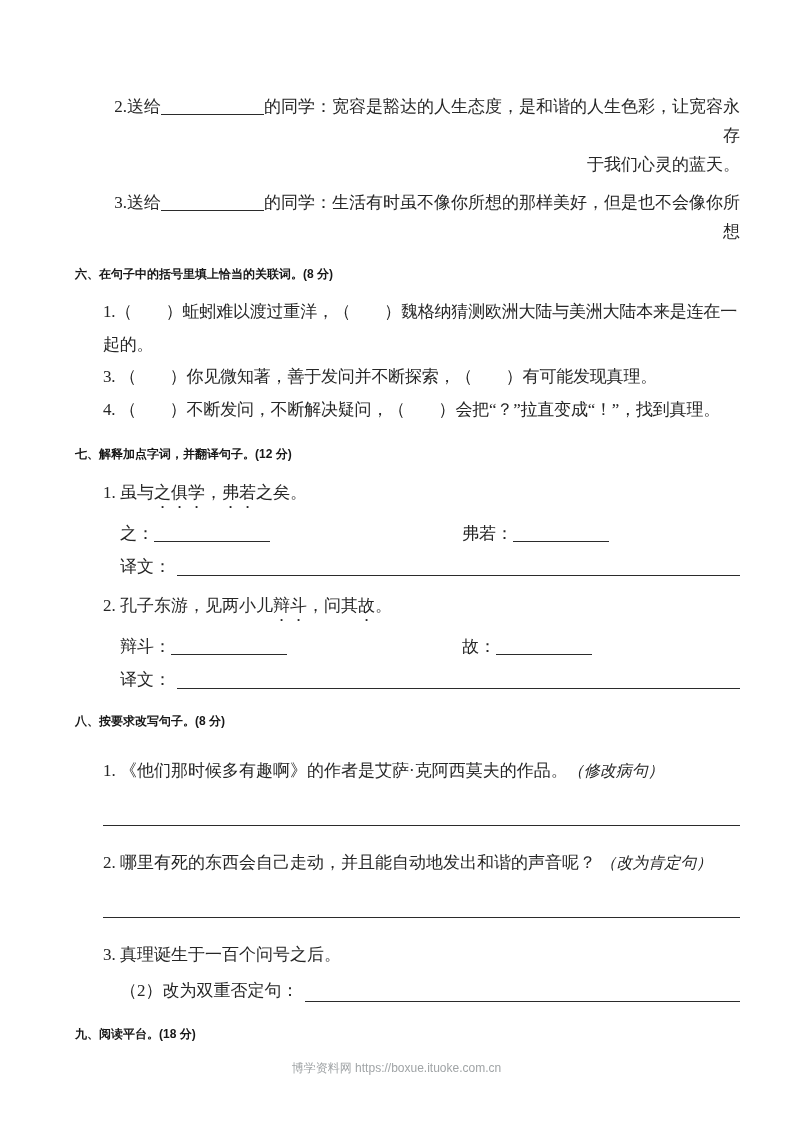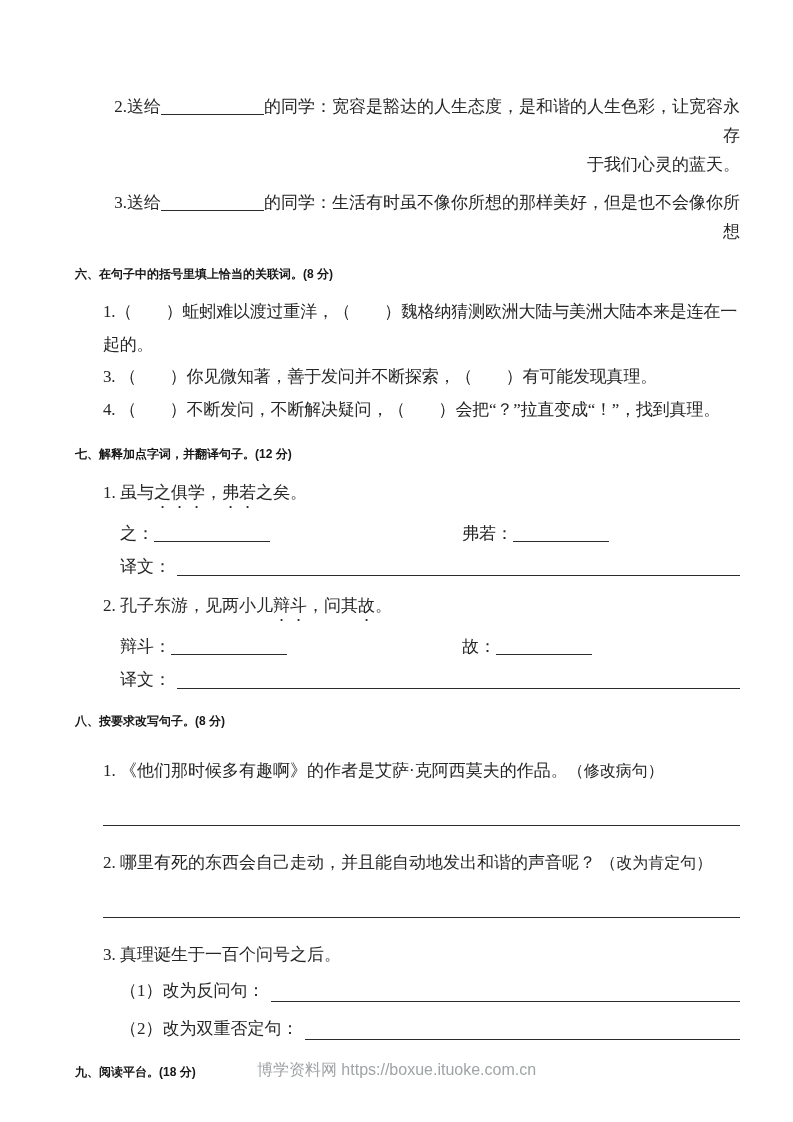--- a/index.html
+++ b/index.html
@@ -60,27 +60,27 @@
   }
 
   .sec-eight .q-line { margin-top:24px; }
   .ans-line {
     margin-left:28px;
     border-bottom:1.4px solid #2b2b2b;
     height:42px;
   }
   .sub-row { display:flex; margin-top:8px; line-height:30px; }
 
-  .note { font-size:16px; }
+  .note { font-style:italic; font-size:16px; }
 
   .footer {
     position:absolute; left:0; top:1060px; width:100%;
     text-align:center;
     font-family:"Liberation Sans","DejaVu Sans",sans-serif;
-    font-size:16px; color:#a0a4a6;
+    font-size:12px; color:#a0a4a6;
   }
 </style>
 </head>
 <body>
 
 <div class="content">
 
   <div class="gift-item">
     <div class="g-line ind-a"><span>2.</span><span>送给</span><span class="blank b-gift"></span><span>的同学：宽容是豁达的人生态度，是和谐的人生色彩，让宽容永存</span></div>
     <div class="g-line ind-b">于我们心灵的蓝天。</div>
@@ -124,24 +124,20 @@
     <div class="sec-title">八、按要求改写句子。(8 分)</div>
 
     <div class="q-line ind-a"><span>1. 《他们那时候多有趣啊》的作者是艾萨·克阿西莫夫的作品。</span><span class="note">（修改病句）</span></div>
     <div class="ans-line"></div>
 
     <div class="q-line ind-a"><span>2. 哪里有死的东西会自己走动，并且能自动地发出和谐的声音呢？</span> <span class="note">（改为肯定句）</span></div>
     <div class="ans-line"></div>
 
     <div class="q-line ind-a">3. 真理诞生于一百个问号之后。</div>
     <div class="sub-row ind-b">
-      <span>（1）改为反问句：</span>
-      <span class="line-fill"></span>
-    </div>
-    <div class="sub-row ind-b">
       <span>（2）改为双重否定句：</span>
       <span class="line-fill"></span>
     </div>
   </div>
 
   <div class="sec sec-nine">
     <div class="sec-title">九、阅读平台。(18 分)</div>
 
   </div>
 

